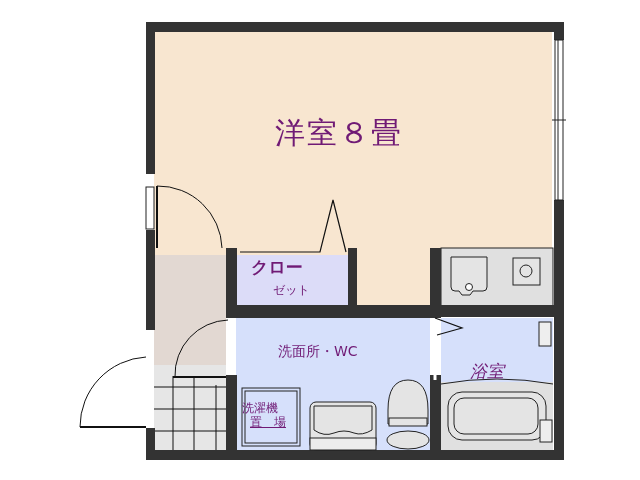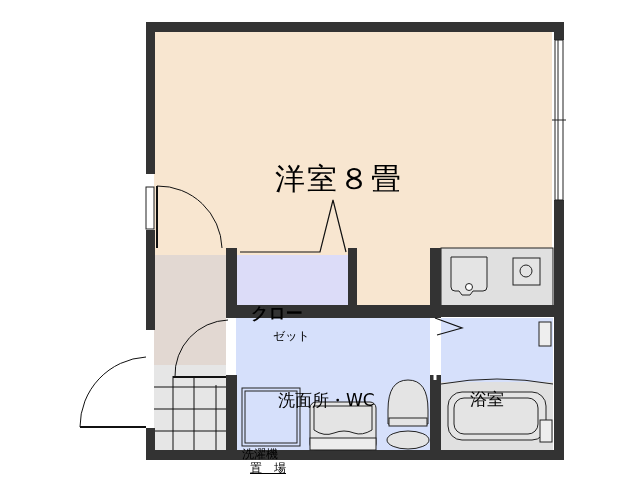--- a/index.html
+++ b/index.html
@@ -1,18 +1,18 @@
 <!DOCTYPE html>
 <html><head>
 <meta charset="utf-8">
 <style>
   html, body { margin:0; padding:0; background:#ffffff; }
   body { width:640px; height:480px; position:relative; overflow:hidden; font-family:"DejaVu Sans", sans-serif; }
   svg { position:absolute; left:0; top:0; }
-  .lbl { position:absolute; color:#000000; white-space:nowrap; font-family:"DejaVu Sans", sans-serif;margin-top:46px; }
+  .lbl { position:absolute; color:#701a75; white-space:nowrap; font-family:"DejaVu Sans", sans-serif; }
 </style>
 </head>
 <body>
 
 <div style="position:absolute;left:0;top:0;width:640px;height:480px;">
 <svg width="640" height="480" viewBox="0 0 640 480">
 
   <rect x="154" y="32" width="398" height="276" fill="#f8e6d0"></rect>
   <rect x="154" y="255" width="72" height="120" fill="#e2d8d2"></rect>
   <rect x="236" y="255" width="112" height="52" fill="#dcdcf8"></rect>
@@ -111,17 +111,17 @@
     <rect x="448" y="392" width="98" height="48" rx="14"></rect>
     <rect x="454" y="398" width="84" height="36" rx="10"></rect>
     <rect x="540" y="420" width="12" height="22" fill="#eee"></rect>
     <rect x="539" y="322" width="12" height="24" fill="#eee"></rect>
   </g>
 </svg>
 
 <div class="lbl" style="left:275px;top:113px;font-size:30px;letter-spacing:2px;">洋室８畳</div>
 <div class="lbl" style="left:251px;top:256px;font-size:17px;font-weight:bold;">クロー</div>
 <div class="lbl" style="left:273px;top:282px;font-size:12px;">ゼット</div>
-<div class="lbl" style="left:278px;top:343px;font-size:17px;">洗面所・WC</div>
-<div class="lbl" style="left:470px;top:342px;font-size:17px;">浴室</div>
+<div class="lbl" style="left:278px;top:343px;font-size:14px;">洗面所・WC</div>
+<div class="lbl" style="left:470px;top:360px;font-size:17px;font-style:italic;">浴室</div>
 <div class="lbl" style="left:242px;top:402px;font-size:12px;line-height:13px;">洗濯機</div>
 <div class="lbl" style="left:250px;top:416px;font-size:12px;line-height:13px;text-decoration:underline;">置　場</div>
 </div>
 
 </body></html>

